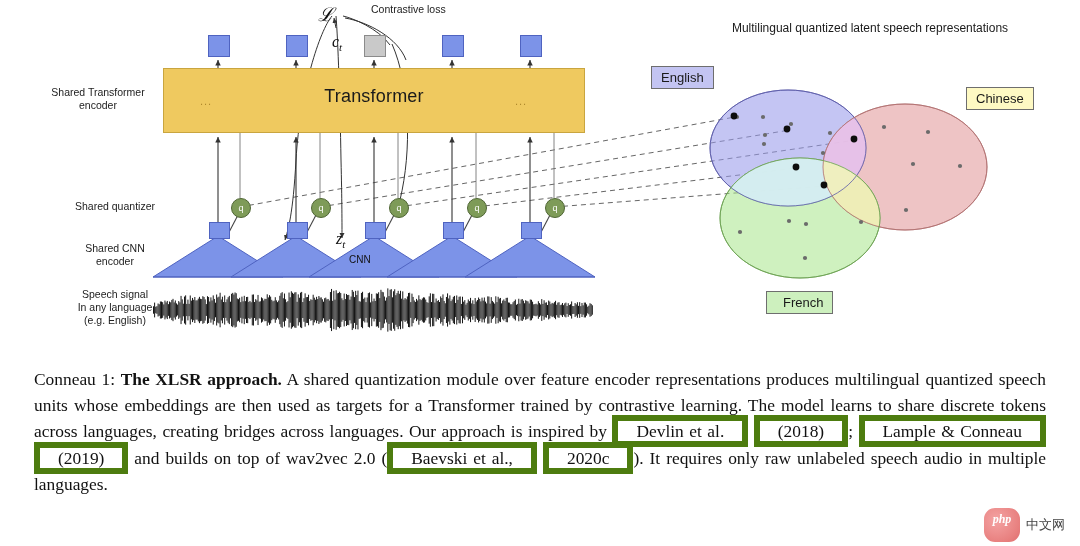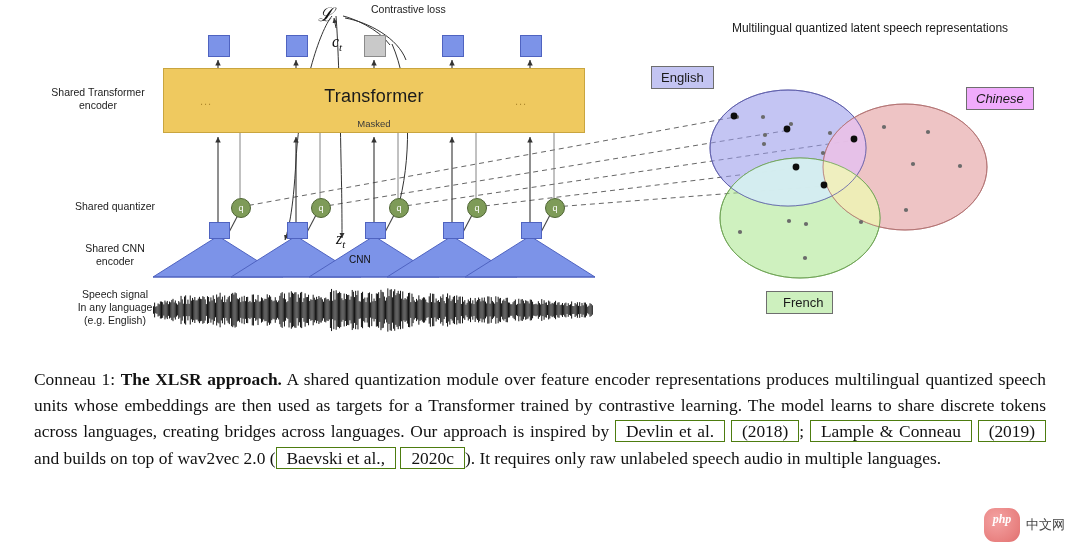--- a/index.html
+++ b/index.html
@@ -32,21 +32,21 @@
          background:#7E9B58;border:1px solid #4f6634;
          color:#ffffff;font-size:9px;line-height:18px;text-align:center;}
 
   
   .zsq{position:absolute;width:19px;height:15px;background:#7C93E8;border:1px solid #4f63c0;}
 
   
   .venn-tag{position:absolute;font-size:13px;padding:3px 9px;border:1px solid #6e6e6e;
             color:#1a1a1a;text-align:center;box-sizing:border-box;}
   #tag-english{background:#C3C4F2;}
-  #tag-chinese{background:#f0abfc;font-style:italic;}
+  #tag-chinese{background:#fef9c3;}
   #tag-french{background:#CDF0BE;}
 
   #venn-title{position:absolute;left:660px;top:21px;width:420px;text-align:center;
               font-size:12px;color:#1a1a1a;}
 
   
   .math{position:absolute;font-family:"Liberation Serif",serif;font-style:italic;color:#111;}
   #lbl-L{font-size:19px;left:318px;top:1px;}
   #lbl-ct{font-size:16px;left:332px;top:33px;}
   #lbl-zt{font-size:16px;left:336px;top:230px;}
@@ -57,21 +57,21 @@
   #lb-transformer{left:38px;top:86px;width:120px;}
   #lb-quantizer{left:50px;top:200px;width:130px;}
   #lb-cnn{left:55px;top:242px;width:120px;}
   #lb-speech{left:52px;top:288px;width:126px;}
 
   
   #caption{position:absolute;left:34px;top:366px;width:1012px;
            font-family:"Liberation Serif",serif;font-size:17.4px;line-height:26.2px;
            color:#111;text-align:justify;}
   #caption b{font-weight:bold;}
-  .cite{border:1px solid #4d7c0f;padding:0 10px;}
+  .cite{border:6px solid #4d7c0f;padding:0 18px;}
 
   
   #watermark{position:absolute;left:984px;top:508px;display:flex;align-items:center;gap:6px;}
   #php-badge{width:36px;height:34px;border-radius:11px;
      background:radial-gradient(circle at 35% 35%, #f4a3a3 0%, #e8807f 70%, #de6d6d 100%);
      color:#ffffff;font-style:italic;font-weight:bold;font-size:12px;
      line-height:22px;text-align:center;font-family:"Liberation Serif",serif;}
   #wm-text{font-size:13px;color:#444;font-family:"DejaVu Sans",sans-serif;}
   svg{display:block;}
 </style>
@@ -589,21 +589,20 @@
           <circle cx="734" cy="116" r="3.4" fill="#0d0d0d"></circle>
           <circle cx="787" cy="129" r="3.4" fill="#0d0d0d"></circle>
           <circle cx="854" cy="139" r="3.4" fill="#0d0d0d"></circle>
           <circle cx="796" cy="167" r="3.4" fill="#0d0d0d"></circle>
           <circle cx="824" cy="185" r="3.4" fill="#0d0d0d"></circle>
         </g>
     </svg>
 
     <div id="transformer-box"></div>
     <div id="transformer-label">Transformer</div>
-    <div id="masked-label">Masked</div>
     <div class="dots-ell" style="left:200px;top:95px;">...</div>
     <div class="dots-ell" style="left:515px;top:95px;">...</div>
 
     <div class="osq" style="left:208px;top:35px;"></div>
     <div class="osq" style="left:286px;top:35px;"></div>
     <div class="osq gray" style="left:364px;top:35px;"></div>
     <div class="osq" style="left:442px;top:35px;"></div>
     <div class="osq" style="left:520px;top:35px;"></div>
 
     <div class="zsq" style="left:209px;top:222px;"></div>

